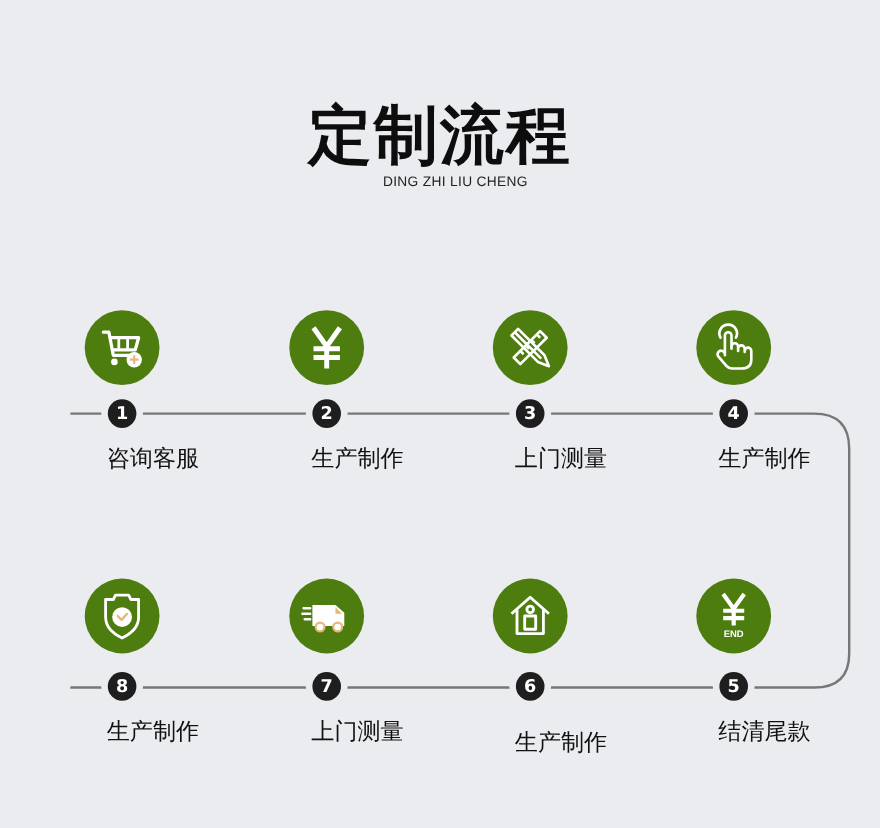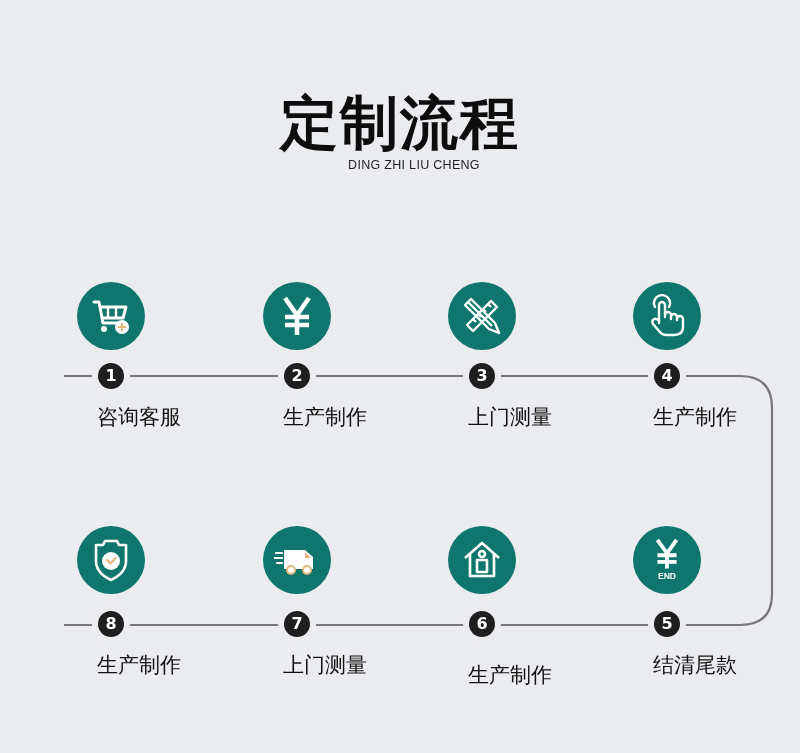--- a/index.html
+++ b/index.html
@@ -5,21 +5,21 @@
   html, body { margin:0; padding:0; }
   body { width:800px; height:753px; background:#ebecef; position:relative; overflow:hidden;
          font-family:"DejaVu Sans", sans-serif; color:#111; }
   .title { position:absolute; left:0; width:800px; top:88px; text-align:center;
            font-size:58px; line-height:70px; font-weight:700; color:#0d0d0d; letter-spacing:2px; }
   .subtitle { position:absolute; left:0; width:800px; top:158px; text-align:center;
               font-family:"Liberation Sans", sans-serif; font-size:12.5px; color:#222; letter-spacing:0.3px;margin-left:14px; }
   .connector { position:absolute; left:0; top:0; width:800px; height:753px; pointer-events:none; }
   .step { position:absolute; width:140px; margin-left:-70px; text-align:center; }
   .icon-circle { position:absolute; left:36px; width:68px; height:68px; border-radius:50%;
-                 background:#0f766e; display:flex; align-items:center; justify-content:center; }
+                 background:#4d7c0f; display:flex; align-items:center; justify-content:center; }
   .icon-circle svg { width:46px; height:46px; }
   .num { position:absolute; left:57px; width:26px; height:26px; border-radius:50%; background:#1e1e1e;
          color:#fff; font-family:"DejaVu Sans", sans-serif; font-weight:bold; font-size:16px; line-height:26px;
          text-align:center; box-shadow:0 0 0 6px #ebecef; }
   .label { position:absolute; left:0; width:140px; text-align:right; font-size:21px; color:#111; line-height:26px; }
 </style>
 </head>
 <body>
 
 <div class="title">定制流程</div>

